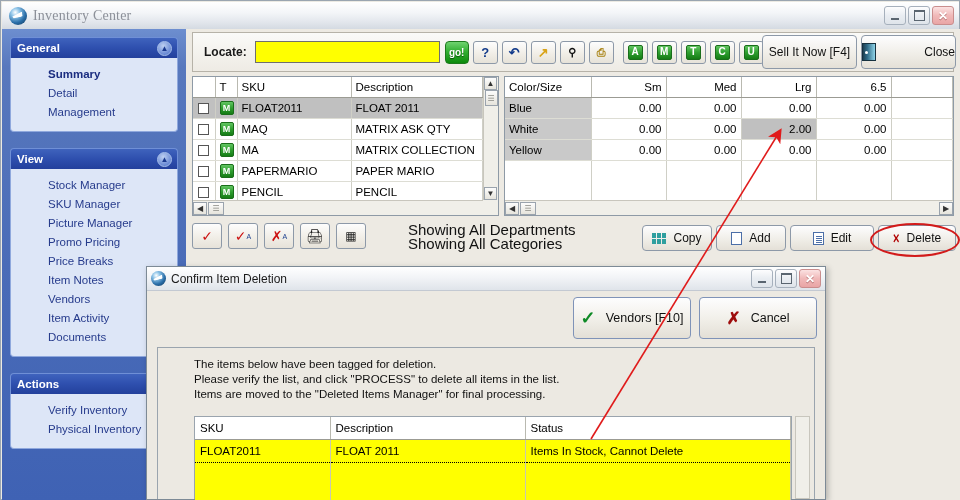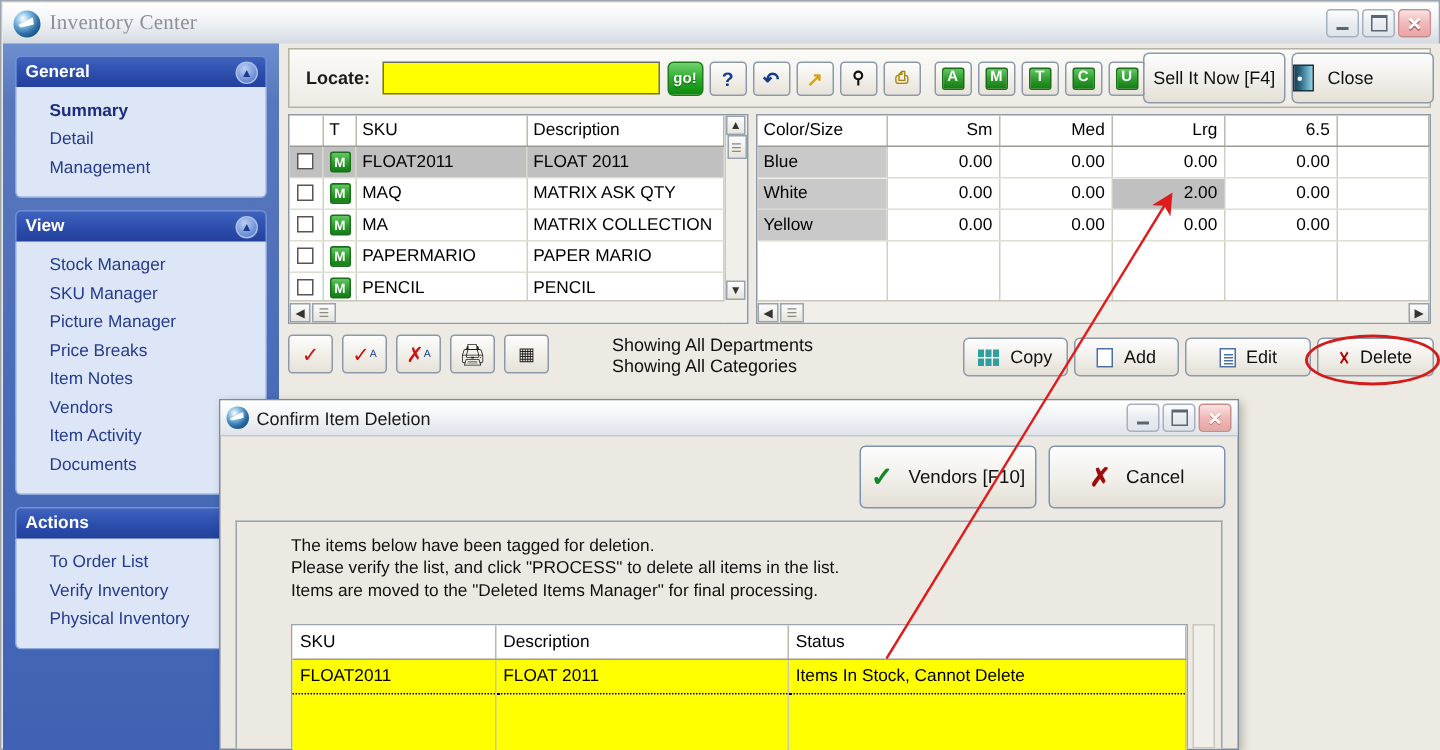--- a/index.html
+++ b/index.html
@@ -53,41 +53,41 @@
   .wbtn.min i{width:8px;height:2px;background:#5a6570;margin-top:6px;}
   .wbtn.max i{width:9px;height:8px;border:1px solid #5a6570;border-top-width:2px;}
   .wbtn.close i{font-size:12px;line-height:12px;color:#ffffff;text-shadow:0 1px 0 #b06a6a;}
 
   
   #sidebar{
     position:absolute;left:1px;top:28px;width:184px;height:471px;
     background:linear-gradient(180deg,#6d8ecf 0%,#5878bd 8%,#4a6cb8 50%,#3f62b4 100%);
     overflow:hidden;
   }
-  .side-group{margin:8px 8px 0 8px;}
+  .side-group{margin:8px 8px 16px 8px;}
   .side-head{
     height:21px;display:flex;align-items:center;
     background:linear-gradient(180deg,#3f63bd 0%,#2e4fae 50%,#23409c 100%);
     border:1px solid #6f8fd6;border-bottom:none;
     border-radius:4px 4px 0 0;
     color:#ffffff;font-weight:bold;font-size:11.5px;
     padding:0 6px;box-sizing:border-box;
     position:relative;
   }
   .side-head .chev{
     position:absolute;right:5px;top:3px;width:15px;height:15px;border-radius:50%;
     background:radial-gradient(circle at 40% 30%,#bdd0f2,#6a8ad4 70%,#3f63bd 100%);
     border:1px solid #a8c0ea;box-sizing:border-box;
     display:flex;align-items:center;justify-content:center;
     color:#1b3a8f;font-size:8px;line-height:8px;font-weight:bold;
   }
   .side-body{
     background:#dde6f7;border:1px solid #8fa8dd;border-top:none;
     border-radius:0 0 4px 4px;
-    padding:7px 0 9px 0;
+    padding:7px 0 9px 15px;
   }
   .side-item{
     padding:2px 6px 2px 22px;color:#263b8c;font-size:11.5px;line-height:15px;
     white-space:nowrap;cursor:default;
   }
   .side-item.active{font-weight:bold;color:#1b2d80;}
 
   
   #content{
     position:absolute;left:185px;top:28px;width:774px;height:471px;
@@ -133,21 +133,21 @@
     position:absolute;right:103px;top:6px;width:95px;height:34px;
     background:linear-gradient(180deg,#fdfdfe 0%,#f0eee8 55%,#e4e0d7 100%);
     border:1px solid #8d99a8;border-radius:4px;box-sizing:border-box;
     display:flex;align-items:center;justify-content:center;
     font-size:12px;color:#111;
   }
   #close-btn{
     position:absolute;right:4px;top:6px;width:95px;height:34px;
     background:linear-gradient(180deg,#fdfdfe 0%,#f0eee8 55%,#e4e0d7 100%);
     border:1px solid #8d99a8;border-radius:4px;box-sizing:border-box;
-    display:flex;align-items:center;justify-content:flex-start;gap:9px;
+    display:flex;align-items:center;justify-content:space-between;gap:9px;
     font-size:12px;color:#111;
   }
   #door-icon{
     width:14px;height:18px;background:linear-gradient(90deg,#1d3f52 0%,#2f6a86 35%,#8fd4e8 100%);
     border:1px solid #16313f;box-sizing:border-box;position:relative;
   }
   #door-icon:after{content:"";position:absolute;left:2px;top:7px;width:3px;height:3px;background:#ffffff;border-radius:50%;}
 
   
   #left-grid-frame{
@@ -209,21 +209,21 @@
   .sb-corner{position:absolute;right:0;bottom:0;width:15px;height:15px;background:#f0efe9;}
 
   
   .abtn{
     width:30px;height:26px;border-radius:3px;
     background:linear-gradient(180deg,#fdfdfd 0%,#f1eee7 55%,#e6e2d9 100%);
     border:1px solid #8d99a8;box-sizing:border-box;
     display:flex;align-items:center;justify-content:center;font-size:14px;line-height:1;
   }
   #showing-text{
-    position:absolute;left:222px;top:222px;font-size:12px;color:#111;line-height:14px;
+    position:absolute;left:222px;top:222px;font-size:15px;color:#111;line-height:14px;
   }
   .rbtn{
     height:26px;border-radius:4px;
     background:linear-gradient(180deg,#fdfdfe 0%,#f0eee8 55%,#e4e0d7 100%);
     border:1px solid #8d99a8;box-sizing:border-box;
     display:flex;align-items:center;justify-content:center;gap:7px;
     font-size:12px;color:#111;padding:0 9px;
   }
   .doc-ico{
     width:11px;height:13px;background:#ffffff;border:1px solid #4c6fa8;box-sizing:border-box;
@@ -332,34 +332,34 @@
 
     <div class="side-group">
       <div class="side-head">
         <span>View</span>
         <span class="chev">▲</span>
       </div>
       <div class="side-body">
         <div class="side-item">Stock Manager</div>
         <div class="side-item">SKU Manager</div>
         <div class="side-item">Picture Manager</div>
+        <div class="side-item">Promo Pricing</div>
         <div class="side-item">Price Breaks</div>
         <div class="side-item">Item Notes</div>
         <div class="side-item">Vendors</div>
         <div class="side-item">Item Activity</div>
         <div class="side-item">Documents</div>
       </div>
     </div>
 
     <div class="side-group">
       <div class="side-head">
         <span>Actions</span>
       </div>
       <div class="side-body">
-        <div class="side-item">To Order List</div>
         <div class="side-item">Verify Inventory</div>
         <div class="side-item">Physical Inventory</div>
       </div>
     </div>
   </div>
 
   <div id="content">
 
     <div id="locatebar">
       <span id="locate-label">Locate:</span>

